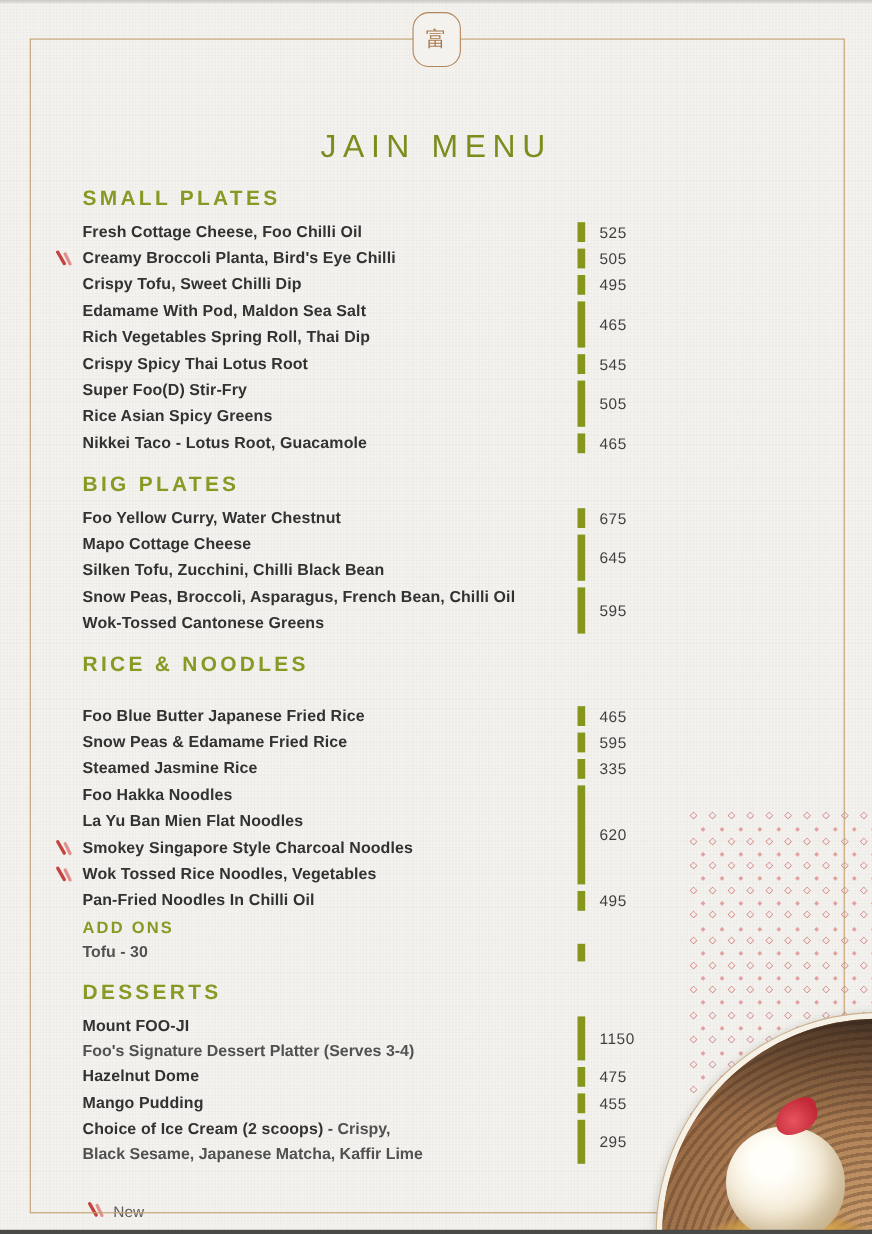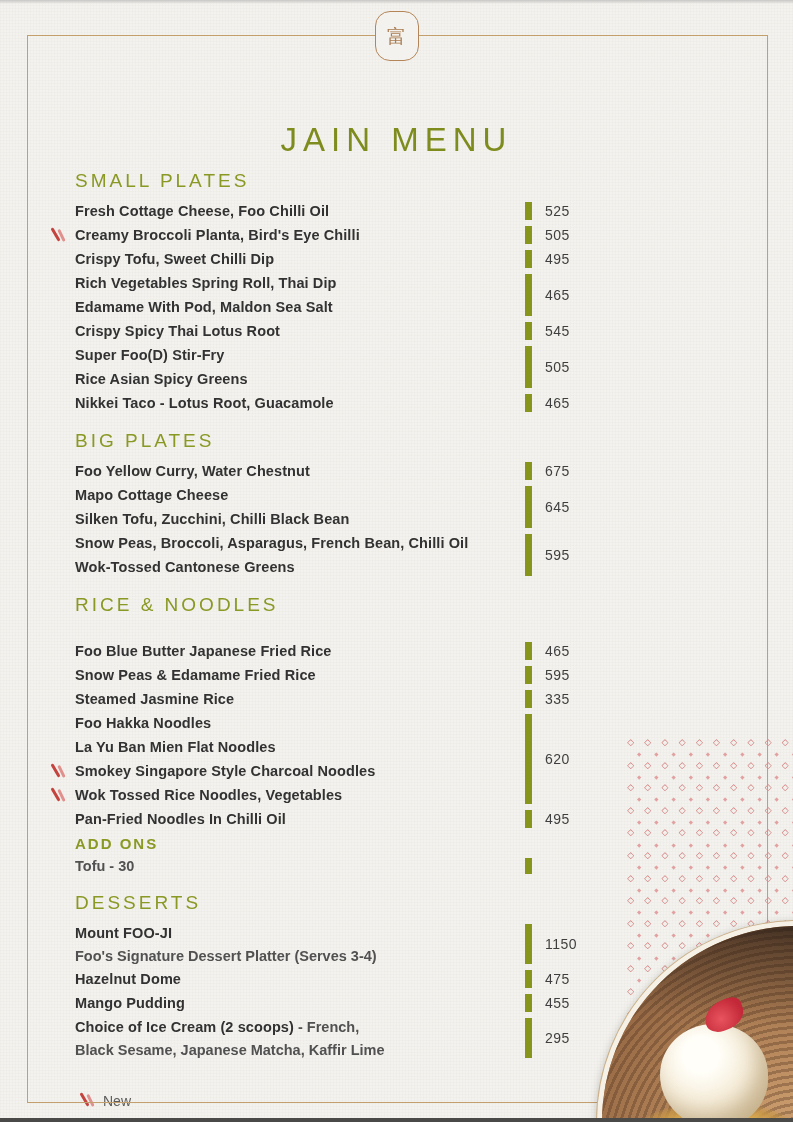--- a/index.html
+++ b/index.html
@@ -18,26 +18,26 @@
 
   .frame{position:absolute; left:27px; top:35px; right:25px; bottom:19px;
     border:1px solid #c49f6e; z-index:4; pointer-events:none;}
 
   .logo{position:absolute; left:50%; top:11px; transform:translateX(-50%);
     width:42px; height:48px; border:1.5px solid #b5855a; border-radius:15px;
     background:#f3f2ee; z-index:5; display:flex; align-items:center; justify-content:center;}
   .logo-glyph{font-family:"DejaVu Sans", sans-serif; font-size:19px; color:#a97b50; line-height:1;}
 
   .title{position:absolute; left:0; right:0; top:99px; text-align:center; z-index:3;
-    font-size:33px; letter-spacing:6px; color:#7e8c1e; font-weight:400;}
+    font-size:29px; letter-spacing:6px; color:#7e8c1e; font-weight:400;}
 
   .menu-body{position:absolute; left:75px; top:171px; width:512px; z-index:3;}
   .section{margin-bottom:16px;}
   .section-title{font-size:19px; line-height:20px; letter-spacing:3px; color:#8a9824;
-    font-weight:400; margin:0 0 8px 0;}
+    font-weight:700; margin:0 0 8px 0;}
   .subheading{font-size:15px; line-height:18px; letter-spacing:2px; color:#8a9824;
     font-weight:700; margin:4px 0 2px 0;}
   .group{display:flex;}
   .names{width:450px; flex:none;}
   .line{position:relative; line-height:24px; font-size:14.5px; white-space:nowrap;}
   .line .bold{font-weight:700; color:#323232; letter-spacing:.1px;}
   .line .reg{font-weight:700; color:#515151;}
   .line.regline{line-height:22px;}
   .price-col{flex:none; display:flex; align-items:stretch;}
   .bar{width:7px; background:#87951c; margin:3px 13px 3px 0; min-height:16px;}
@@ -155,22 +155,22 @@
           <div class="names">
             <div class="line"><span class="bold">Crispy Tofu, Sweet Chilli Dip</span></div>
           </div>
           <div class="price-col">
             <span class="bar"></span>
             <span class="price">495</span>
           </div>
         </div>
         <div class="group">
           <div class="names">
+            <div class="line"><span class="bold">Edamame With Pod, Maldon Sea Salt</span></div>
             <div class="line"><span class="bold">Rich Vegetables Spring Roll, Thai Dip</span></div>
-            <div class="line"><span class="bold">Edamame With Pod, Maldon Sea Salt</span></div>
           </div>
           <div class="price-col">
             <span class="bar"></span>
             <span class="price">465</span>
           </div>
         </div>
         <div class="group">
           <div class="names">
             <div class="line"><span class="bold">Crispy Spicy Thai Lotus Root</span></div>
           </div>
@@ -323,21 +323,21 @@
           <div class="names">
             <div class="line"><span class="bold">Mango Pudding</span></div>
           </div>
           <div class="price-col">
             <span class="bar"></span>
             <span class="price">455</span>
           </div>
         </div>
         <div class="group">
           <div class="names">
-            <div class="line"><span class="bold">Choice of Ice Cream (2 scoops)</span><span class="reg"> - French,</span></div>
+            <div class="line"><span class="bold">Choice of Ice Cream (2 scoops)</span><span class="reg"> - Crispy,</span></div>
             <div class="line regline"><span class="reg">Black Sesame, Japanese Matcha, Kaffir Lime</span></div>
           </div>
           <div class="price-col">
             <span class="bar"></span>
             <span class="price">295</span>
           </div>
         </div>
       </div>
     </div>
 

